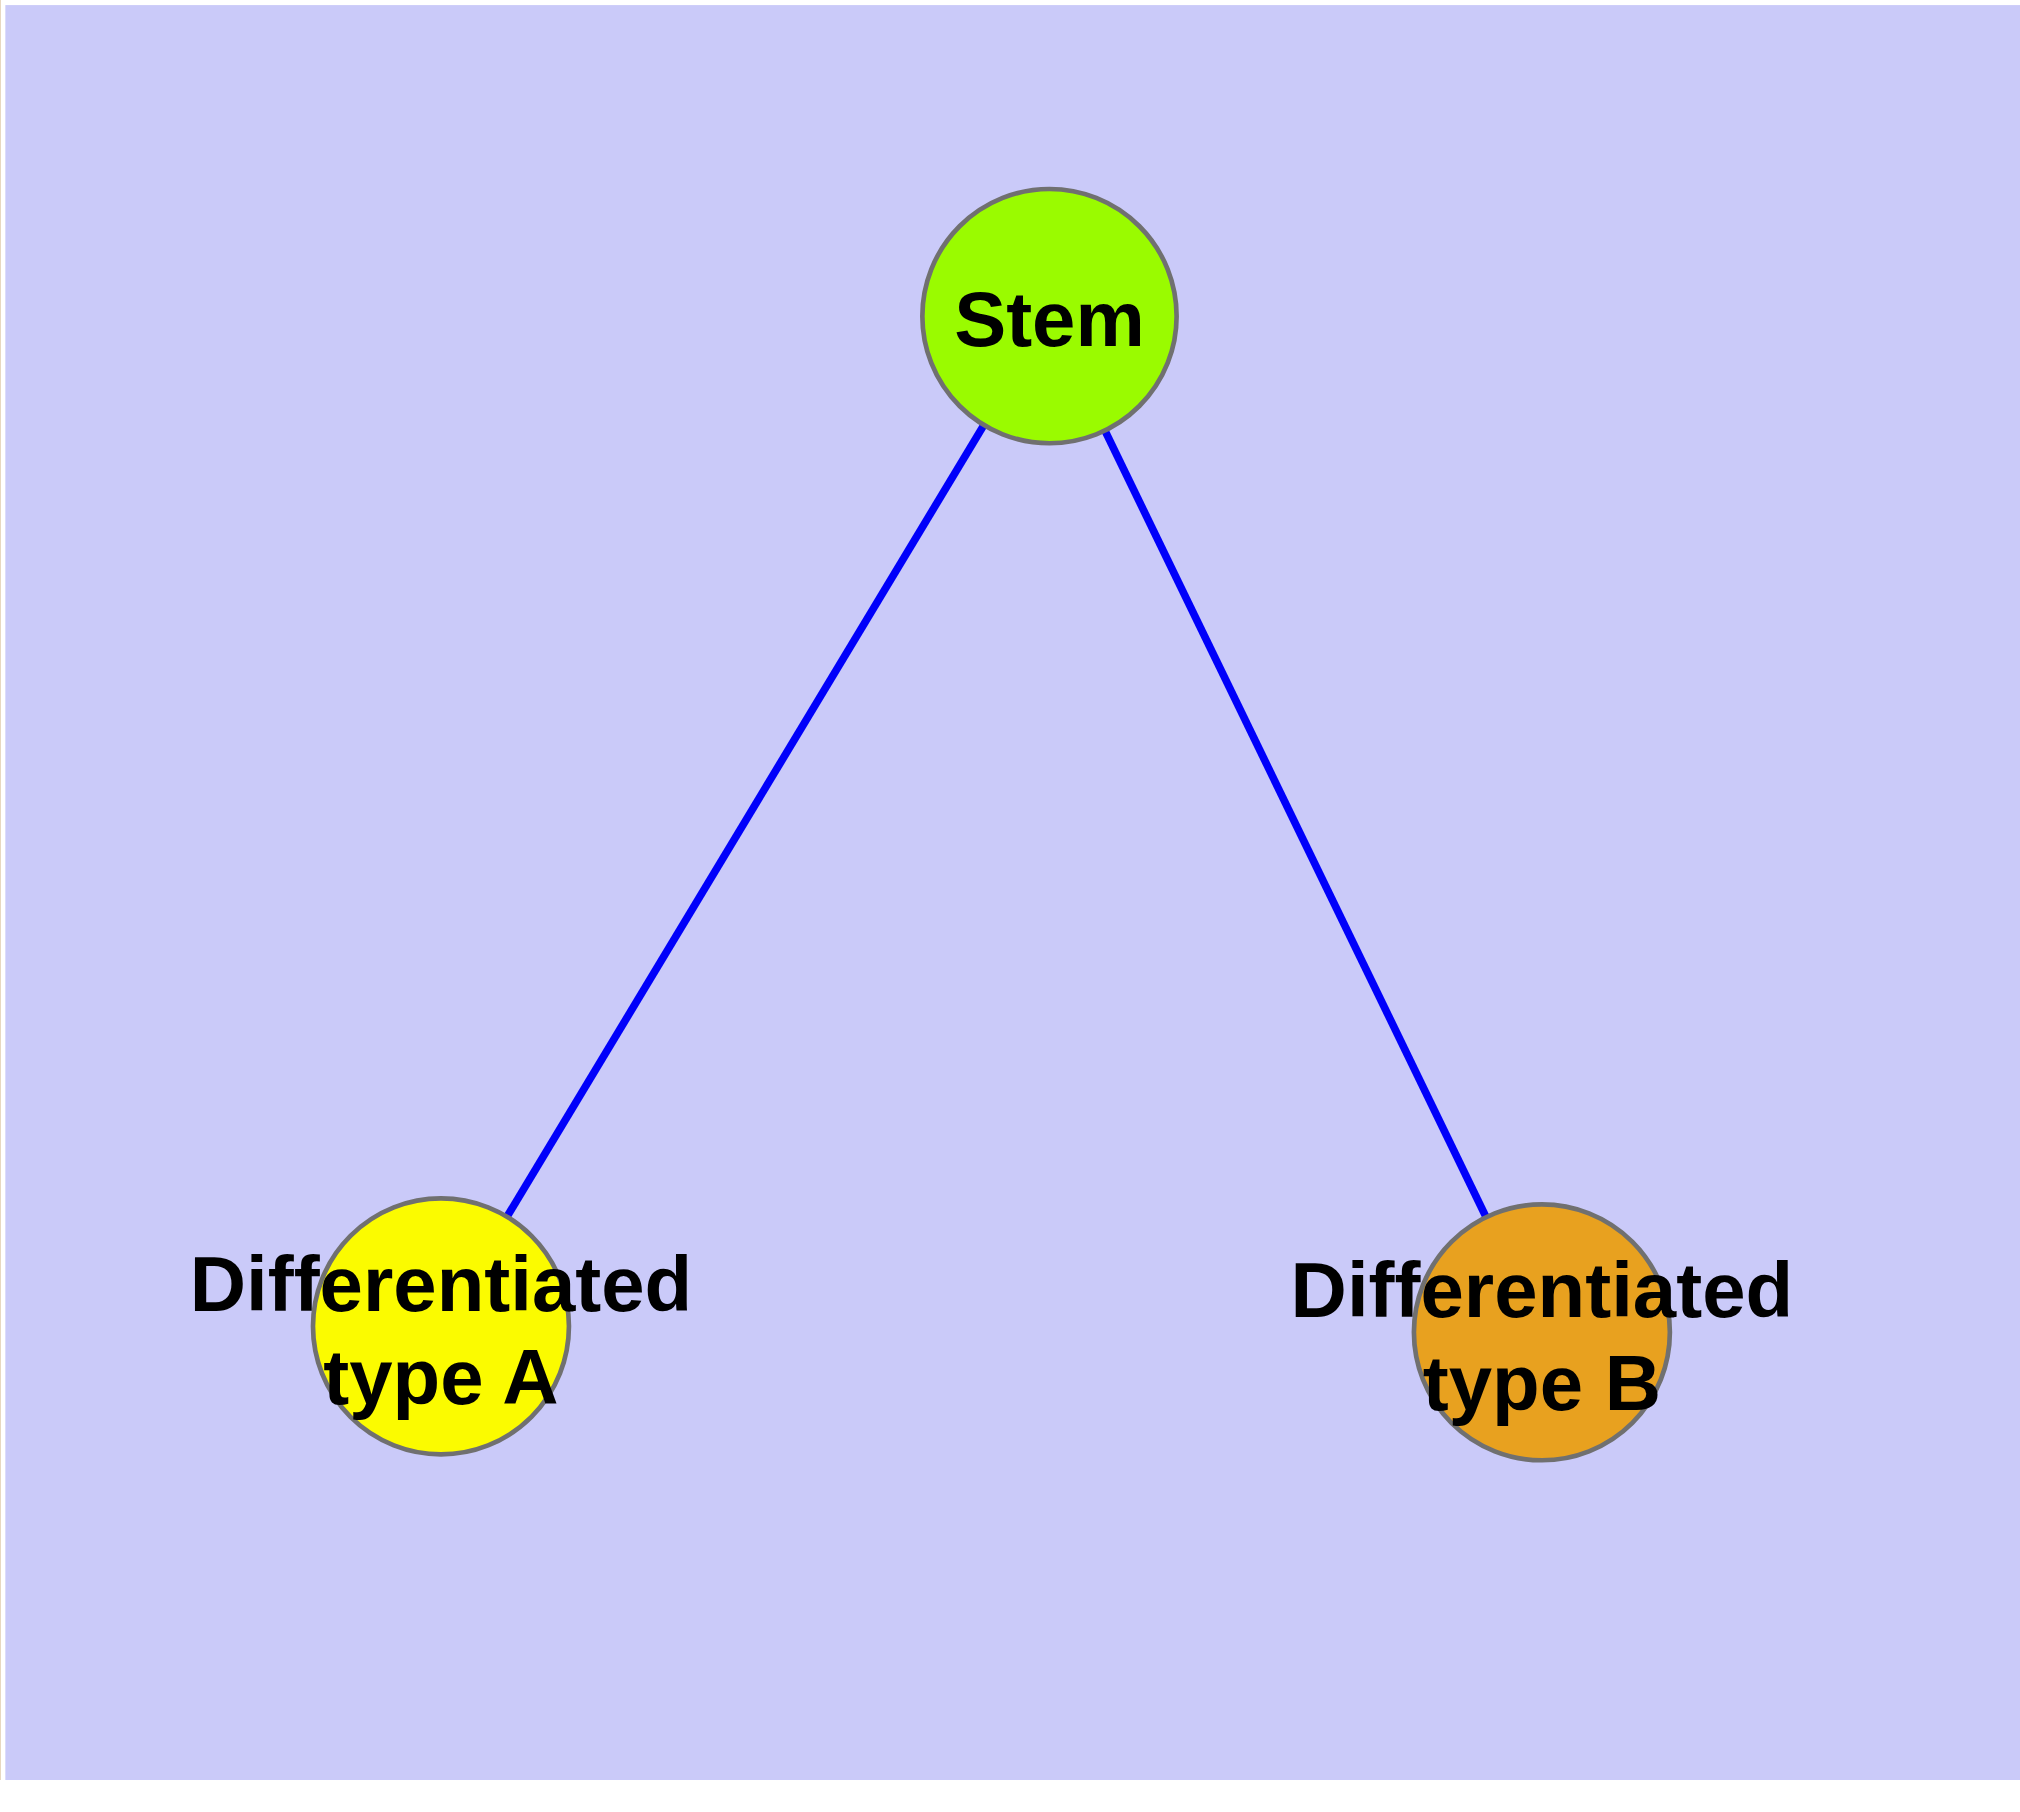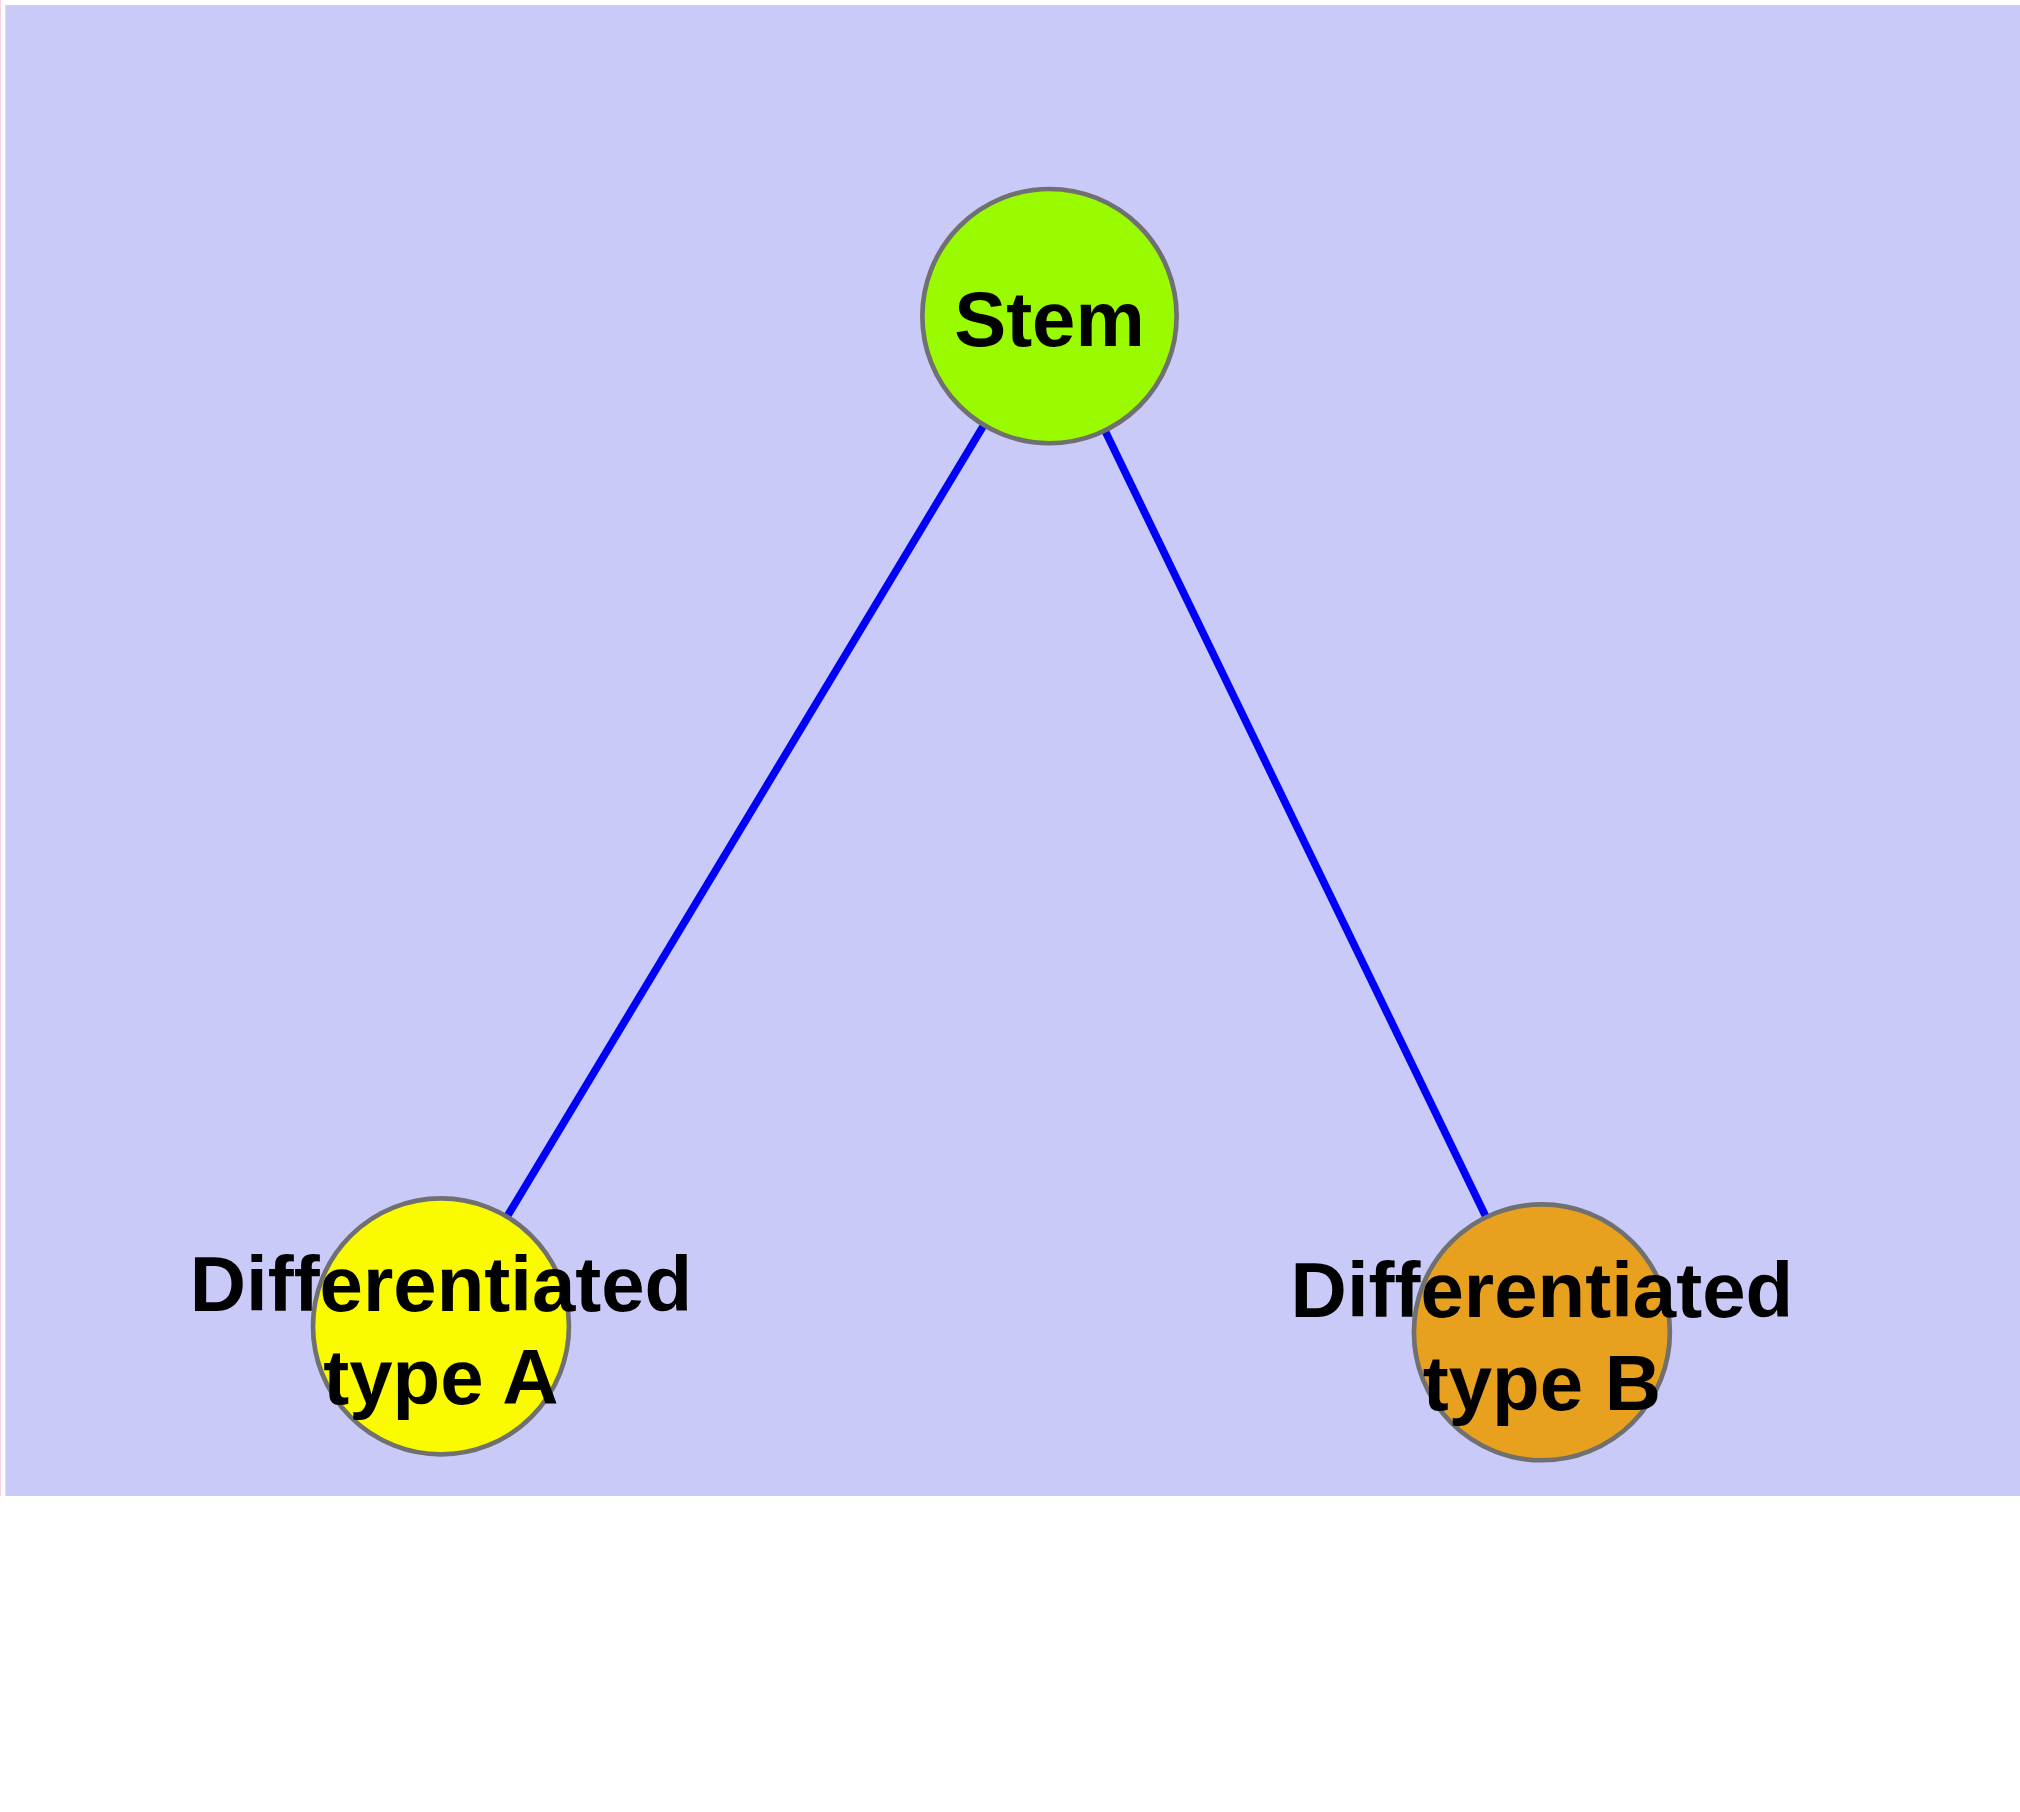--- a/index.html
+++ b/index.html
@@ -3,22 +3,22 @@
 <meta charset="utf-8">
 <style>
   html, body {
     margin: 0;
     padding: 0;
     background: #FFFFFF;
   }
   .canvas {
     position: relative;
     width: 2021px;
-    height: 1496px;
-    background: #ec4899;
+    height: 1780px;
+    background: #a16207;
     overflow: hidden;
   }
   .canvas svg {
     display: block;
     width: 2021px;
     height: 1812px;
   }
   .node-label {
     font-family: "Liberation Sans", sans-serif;
     font-weight: bold;

